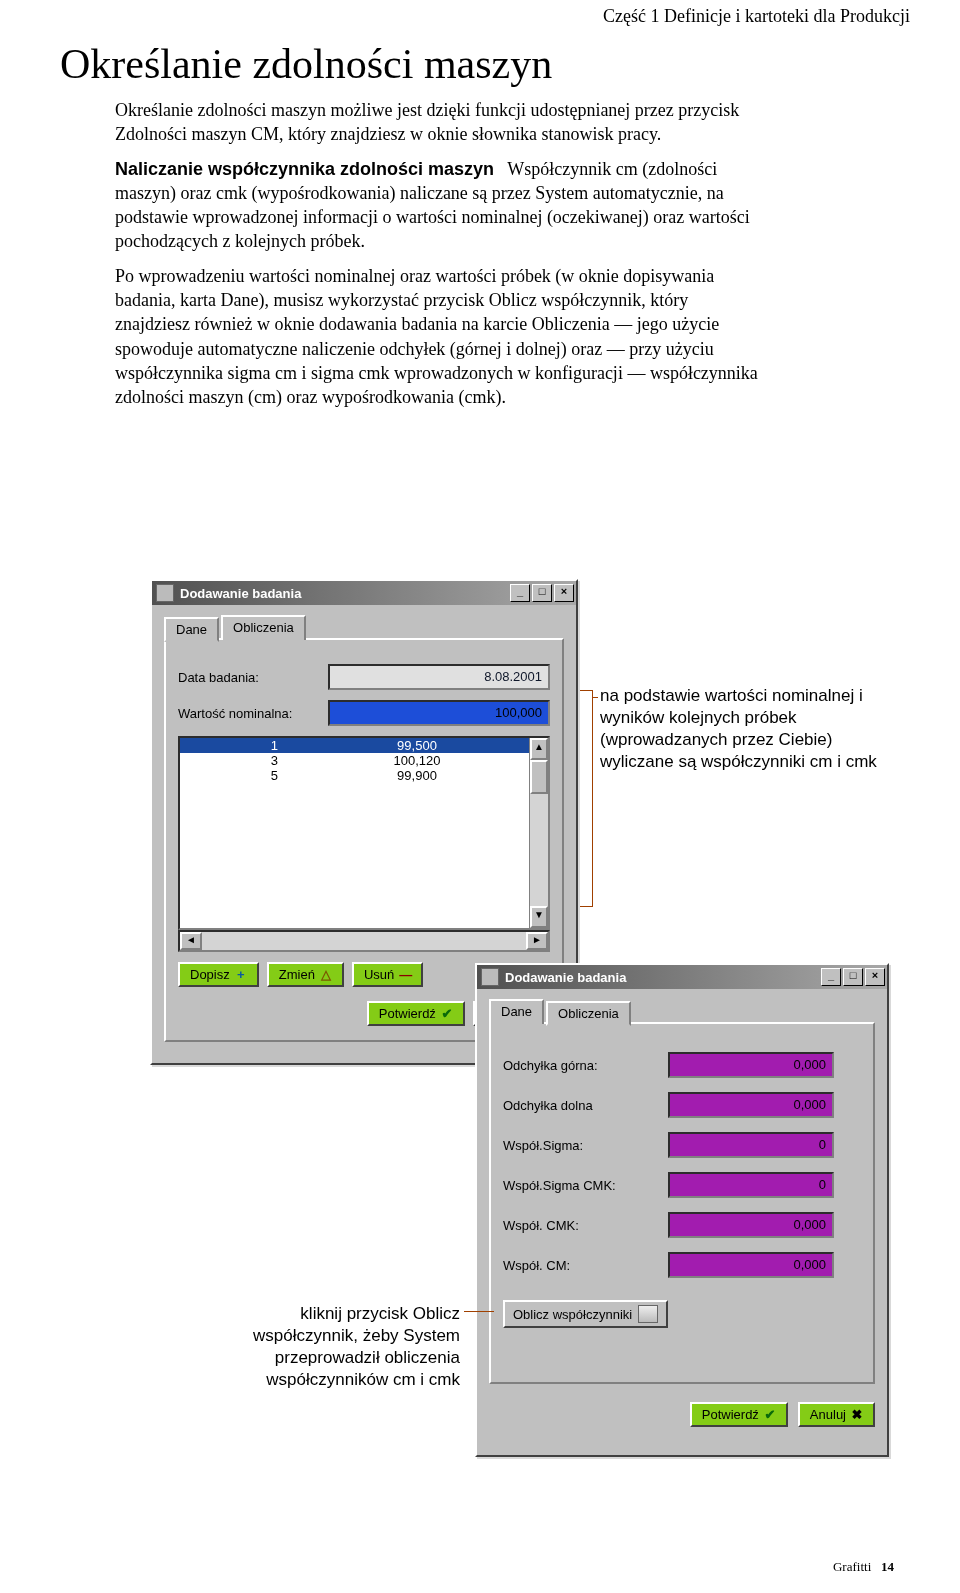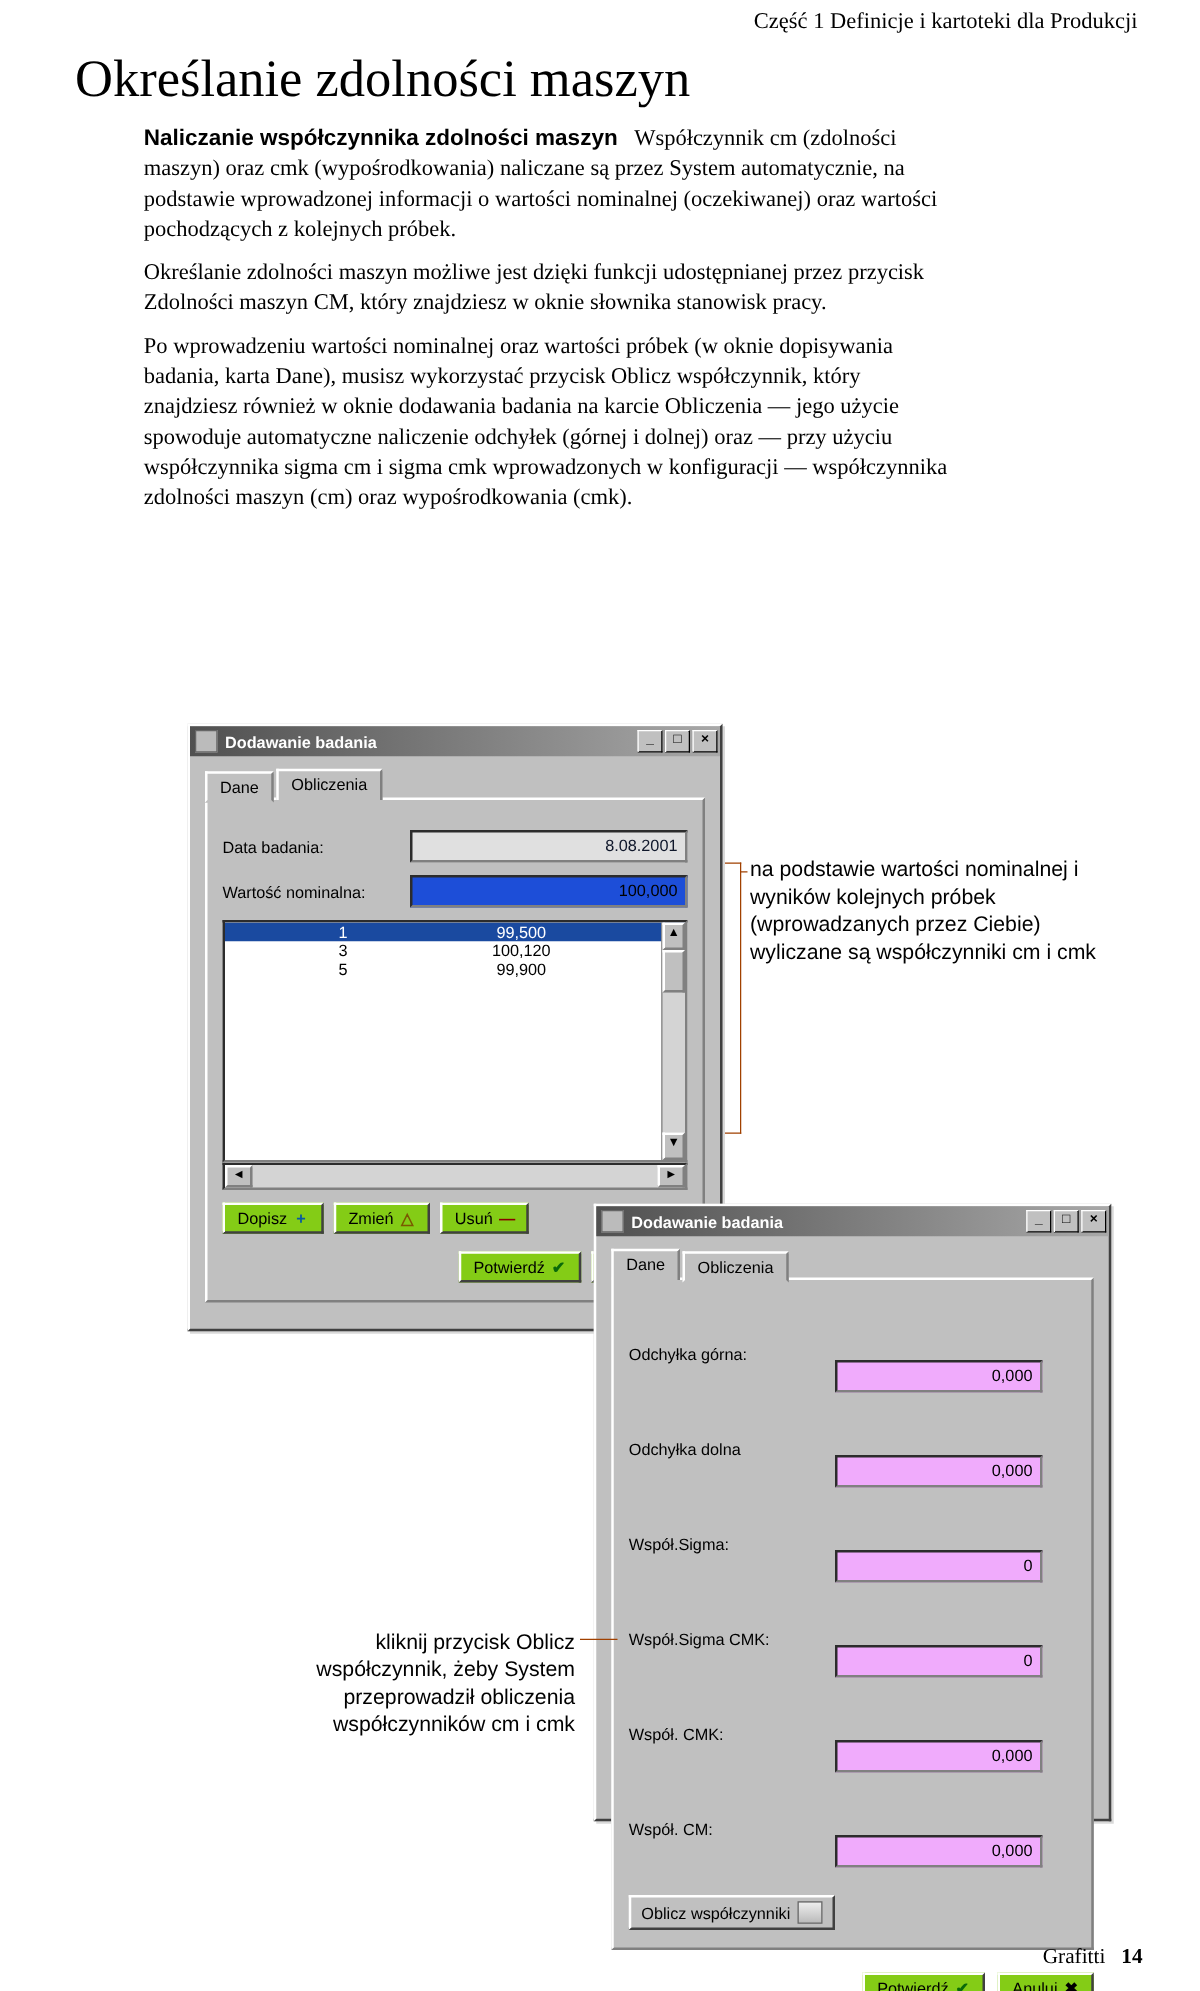--- a/index.html
+++ b/index.html
@@ -62,22 +62,22 @@
     top: 1303px;
     width: 210px;
     font-family: Arial, Helvetica, sans-serif;
     font-size: 17px;
     line-height: 1.3;
     text-align: right;
   }
   .footer-right {
     position: absolute;
     bottom: 18px;
-    right: 46px;
-    font-size: 17px;
+    right: 66px;
+    font-size: 13px;
     font-family: Georgia, serif;
   }
   .footer-right .pg {
     font-weight: bold;
   }
 
   
   .win {
     position: absolute;
     background: #c0c0c0;
@@ -270,27 +270,26 @@
   .minus-icon{ color: #8a0000; }
 
   .formrow2 {
     display: flex;
     align-items: center;
     margin: 14px 0;
   }
   .formrow2 label { flex: 0 0 165px; }
   .inp2 {
     width: 150px;
-    background: #f0abfc;
+    background: #a21caf;
     border: 2px inset #808080;
     padding: 2px 6px;
     text-align: right;
     height: 18px;
     line-height: 18px;
-    margin-top: 36px;
   }
 
   .calc-btn {
     margin: 8px 0 0 0;
     display: inline-flex;
     align-items: center;
     gap: 6px;
     padding: 3px 8px;
     background: #c0c0c0;
     border: 2px solid #404040;
@@ -328,25 +327,25 @@
 </head>
 <body>
 
 <div class="page">
 
   <div class="header-right">Część 1   Definicje i kartoteki dla Produkcji</div>
 
   <div class="body-col">
     <h1 class="title">Określanie zdolności maszyn</h1>
     <div class="intro">
+      <p class="para">Określanie zdolności maszyn możliwe jest dzięki funkcji udostępnianej przez przycisk Zdolności maszyn CM, który znajdziesz w oknie słownika stanowisk pracy.</p>
       <p class="para">
         <span class="runin">Naliczanie współczynnika zdolności maszyn</span>&nbsp;&nbsp;
         <span>Współczynnik cm (zdolności maszyn) oraz cmk (wypośrodkowania) naliczane są przez System automatycznie, na podstawie wprowadzonej informacji o wartości nominalnej (oczekiwanej) oraz wartości pochodzących z kolejnych próbek.</span>
       </p>
-      <p class="para">Określanie zdolności maszyn możliwe jest dzięki funkcji udostępnianej przez przycisk Zdolności maszyn CM, który znajdziesz w oknie słownika stanowisk pracy.</p>
       <p class="para">Po wprowadzeniu wartości nominalnej oraz wartości próbek (w oknie dopisywania badania, karta Dane), musisz wykorzystać przycisk Oblicz współczynnik, który znajdziesz również w oknie dodawania badania na karcie Obliczenia — jego użycie spowoduje automatyczne naliczenie odchyłek (górnej i dolnej) oraz — przy użyciu współczynnika sigma cm i sigma cmk wprowadzonych w konfiguracji — współczynnika zdolności maszyn (cm) oraz wypośrodkowania (cmk).</p>
     </div>
   </div>
 
   <div class="win win1">
     <div class="titlebar">
       <span class="sysicon"></span>
       <span class="tbtitle">Dodawanie badania</span>
       <span class="tbtn">_</span>
       <span class="tbtn">□</span>

